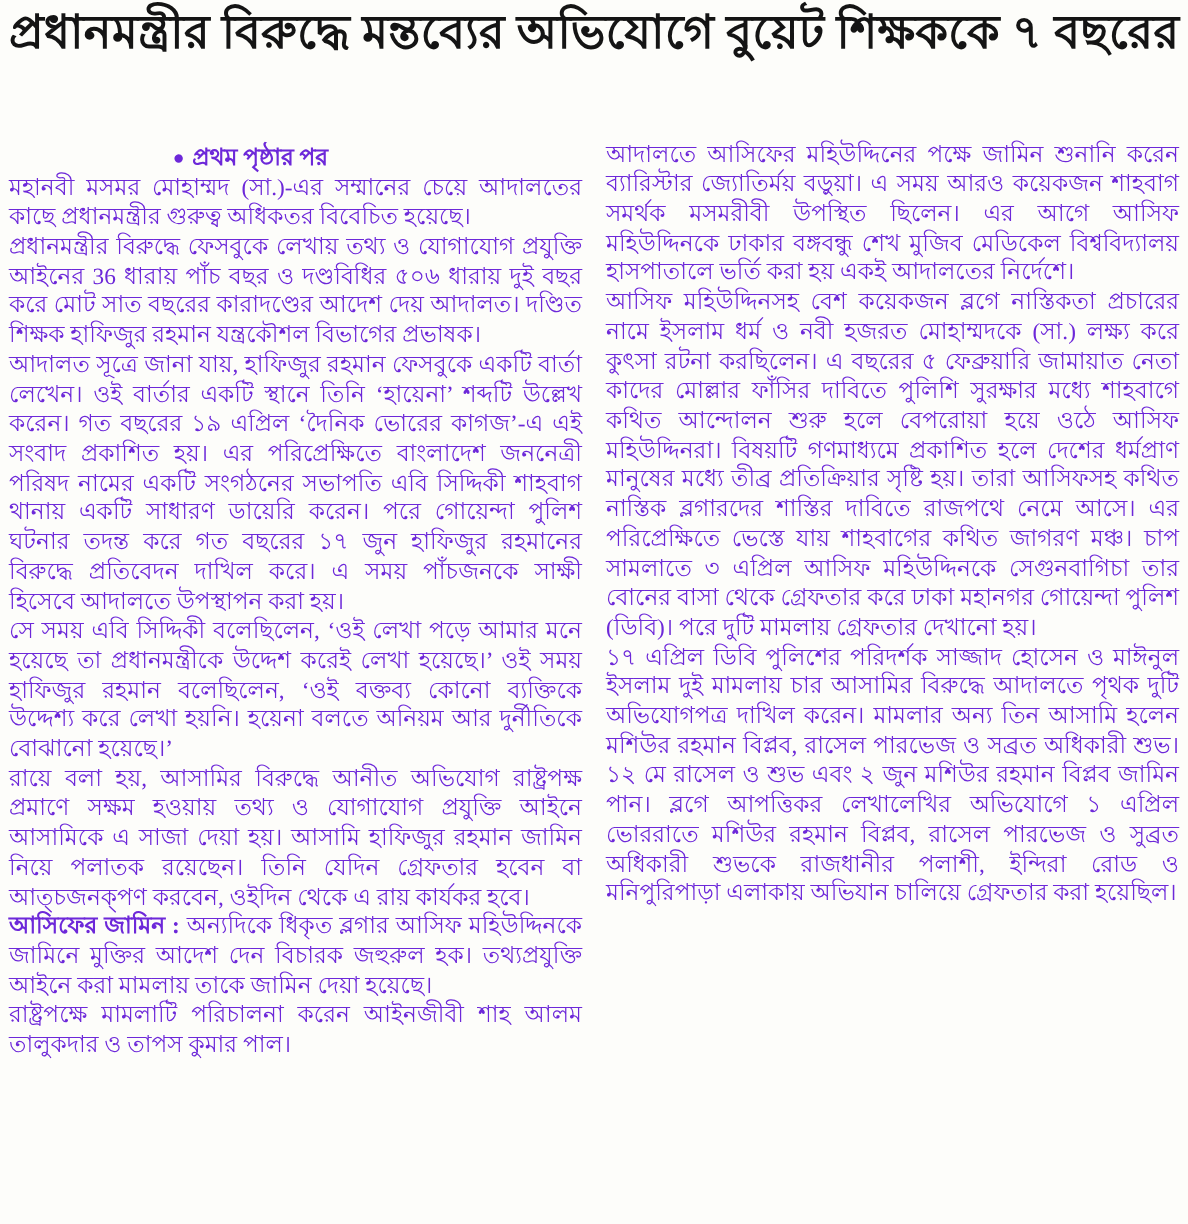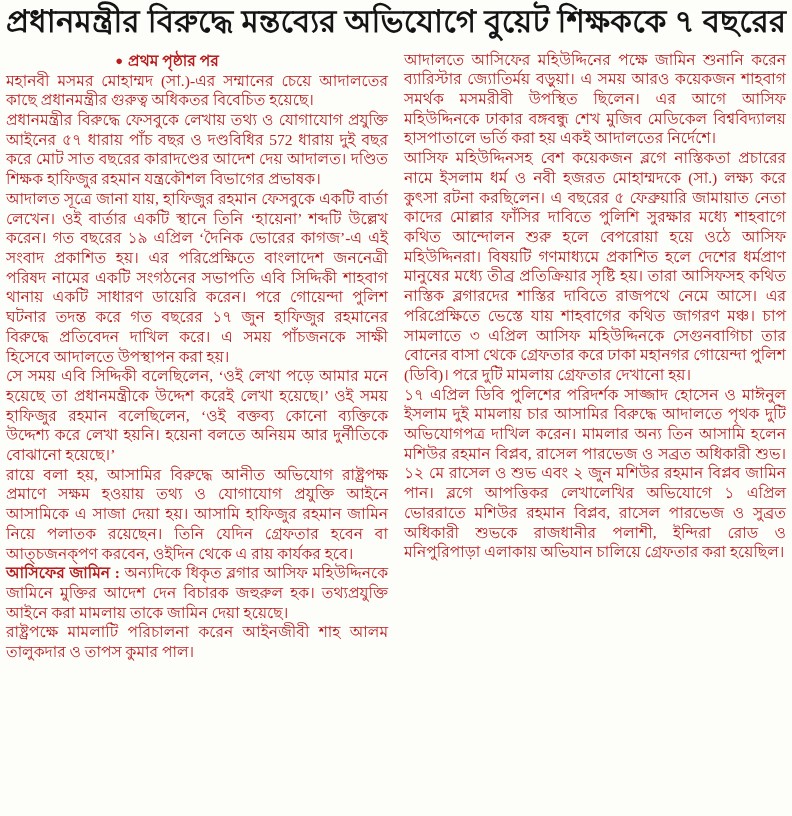--- a/index.html
+++ b/index.html
@@ -34,21 +34,22 @@
     display: flex;
     gap: 16px;
     margin-top: 6px;
   }
   .col {
     flex: 1 1 0;
     min-width: 0;
     text-align: justify;
     font-size: 15.5px;
     line-height: 19.7px;
-    color: #b91c1c;
+    color: #6d28d9;
+    margin-top: 44px;
   }
   .col p {
     margin: 0;
     padding: 0;
   }
   .continuation {
     text-align: center;
     font-weight: 700;
     padding-right: 60px;
     line-height: 21px;
@@ -71,21 +72,21 @@
 
   <div class="columns">
 
     <div class="col">
 
       <div class="continuation">
         <span class="bullet">●</span><span>প্রথম পৃষ্ঠার পর</span>
       </div>
 
       <p>মহানবী মসমর মোহাম্মদ (সা.)-এর সম্মানের চেয়ে আদালতের কাছে প্রধানমন্ত্রীর গুরুত্ব অধিকতর বিবেচিত হয়েছে।</p>
-      <p>প্রধানমন্ত্রীর বিরুদ্ধে ফেসবুকে লেখায় তথ্য ও যোগাযোগ প্রযুক্তি আইনের ৫৭ ধারায় পাঁচ বছর ও দণ্ডবিধির 572 ধারায় দুই বছর করে মোট সাত বছরের কারাদণ্ডের আদেশ দেয় আদালত। দণ্ডিত শিক্ষক হাফিজুর রহমান যন্ত্রকৌশল বিভাগের প্রভাষক।</p>
+      <p>প্রধানমন্ত্রীর বিরুদ্ধে ফেসবুকে লেখায় তথ্য ও যোগাযোগ প্রযুক্তি আইনের 36 ধারায় পাঁচ বছর ও দণ্ডবিধির ৫০৬ ধারায় দুই বছর করে মোট সাত বছরের কারাদণ্ডের আদেশ দেয় আদালত। দণ্ডিত শিক্ষক হাফিজুর রহমান যন্ত্রকৌশল বিভাগের প্রভাষক।</p>
       <p>আদালত সূত্রে জানা যায়, হাফিজুর রহমান ফেসবুকে একটি বার্তা লেখেন। ওই বার্তার একটি স্থানে তিনি ‘হায়েনা’ শব্দটি উল্লেখ করেন। গত বছরের ১৯ এপ্রিল ‘দৈনিক ভোরের কাগজ’-এ এই সংবাদ প্রকাশিত হয়। এর পরিপ্রেক্ষিতে বাংলাদেশ জননেত্রী পরিষদ নামের একটি সংগঠনের সভাপতি এবি সিদ্দিকী শাহবাগ থানায় একটি সাধারণ ডায়েরি করেন। পরে গোয়েন্দা পুলিশ ঘটনার তদন্ত করে গত বছরের ১৭ জুন হাফিজুর রহমানের বিরুদ্ধে প্রতিবেদন দাখিল করে। এ সময় পাঁচজনকে সাক্ষী হিসেবে আদালতে উপস্থাপন করা হয়।</p>
       <p>সে সময় এবি সিদ্দিকী বলেছিলেন, ‘ওই লেখা পড়ে আমার মনে হয়েছে তা প্রধানমন্ত্রীকে উদ্দেশ করেই লেখা হয়েছে।’ ওই সময় হাফিজুর রহমান বলেছিলেন, ‘ওই বক্তব্য কোনো ব্যক্তিকে উদ্দেশ্য করে লেখা হয়নি। হয়েনা বলতে অনিয়ম আর দুর্নীতিকে বোঝানো হয়েছে।’</p>
       <p>রায়ে বলা হয়, আসামির বিরুদ্ধে আনীত অভিযোগ রাষ্ট্রপক্ষ প্রমাণে সক্ষম হওয়ায় তথ্য ও যোগাযোগ প্রযুক্তি আইনে আসামিকে এ সাজা দেয়া হয়। আসামি হাফিজুর রহমান জামিন নিয়ে পলাতক রয়েছেন। তিনি যেদিন গ্রেফতার হবেন বা আত্চজনক্পণ করবেন, ওইদিন থেকে এ রায় কার্যকর হবে।</p>
       <p>
         <span class="lead-in">আসিফের জামিন :</span>
         <span>অন্যদিকে ধিকৃত ব্লগার আসিফ মহিউদ্দিনকে জামিনে মুক্তির আদেশ দেন বিচারক জহুরুল হক। তথ্যপ্রযুক্তি আইনে করা মামলায় তাকে জামিন দেয়া হয়েছে।</span>
       </p>
 
       <p>রাষ্ট্রপক্ষে মামলাটি পরিচালনা করেন আইনজীবী শাহ আলম তালুকদার ও তাপস কুমার পাল।</p>
 

